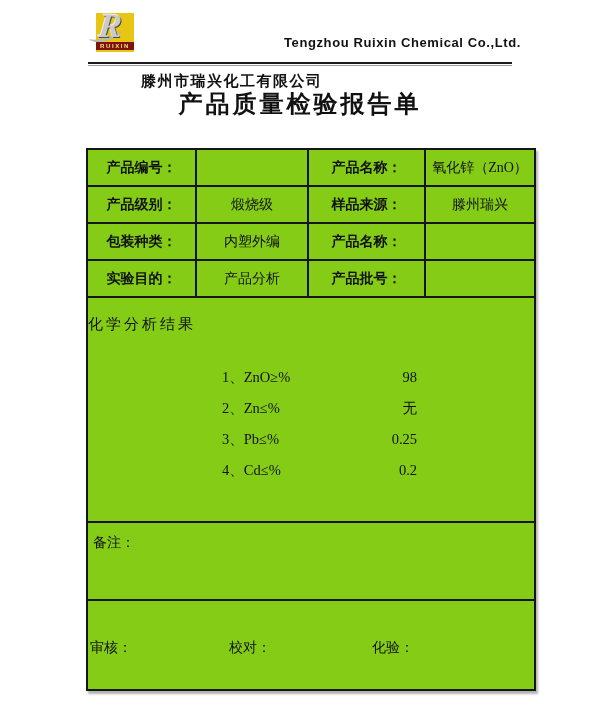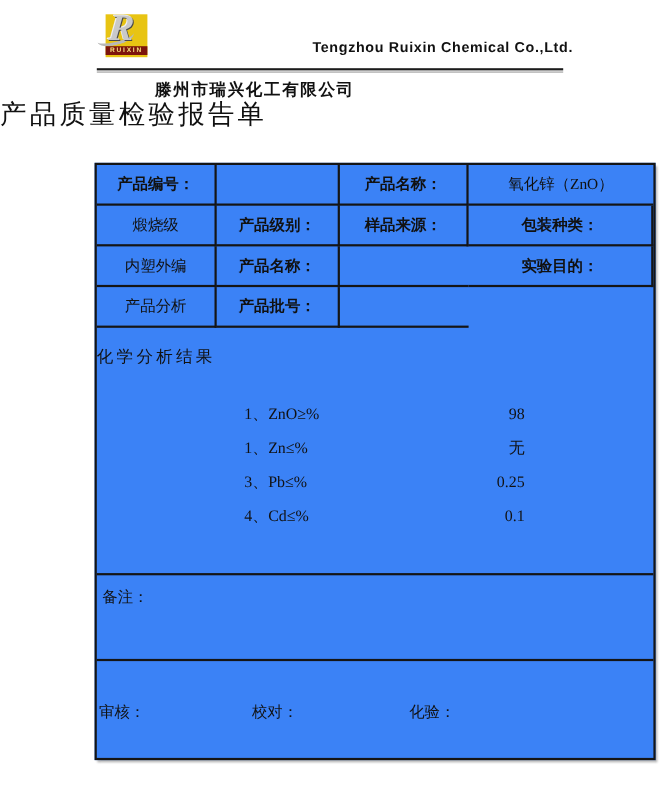--- a/index.html
+++ b/index.html
@@ -38,28 +38,28 @@
   }
   .company-en {
     position:absolute; left:284px; top:35px;
     font-size:13px; font-weight:bold; letter-spacing:0.6px; white-space:nowrap;
   }
   .rule-dark { position:absolute; left:88px; top:62px; width:424px; height:2px; background:#1c1c1c; }
   .rule-gray { position:absolute; left:88px; top:65px; width:424px; height:1px; background:#9b9b9b; }
 
   
   .title {
-    position:absolute; left:0; right:0; top:88px; text-align:left;
-    font-size:24px; font-weight:normal; letter-spacing:3px;
+    position:absolute; left:0; right:0; top:88px; text-align:center;
+    font-size:24px; font-weight:bold; letter-spacing:3px;
   }
 
   
   .report-table {
-    position:absolute; left:86px; top:148px; width:510px; height:543px;
-    border:2px solid #151515; background:#3b82f6;
+    position:absolute; left:86px; top:148px; width:450px; height:543px;
+    border:2px solid #151515; background:#84cc16;
     box-shadow:2px 3px 2px rgba(0,0,0,0.30);
   }
   .info-grid {
     display:grid; grid-template-columns:109px 112px 117px 1fr;
   }
   .cell {
     height:37px; display:flex; align-items:center; justify-content:center;
     border-right:2px solid #151515; border-bottom:2px solid #151515;
     white-space:nowrap; overflow:hidden;
   }
@@ -110,53 +110,54 @@
   <h1 class="title">产品质量检验报告单</h1>
 
   <div class="report-table">
 
     <div class="info-grid">
       <div class="cell c-label">产品编号：</div>
       <div class="cell c-value"></div>
       <div class="cell c-label">产品名称：</div>
       <div class="cell c-value no-r">氧化锌（ZnO）</div>
 
+      <div class="cell c-label">产品级别：</div>
       <div class="cell c-value">煅烧级</div>
-      <div class="cell c-label">产品级别：</div>
       <div class="cell c-label">样品来源：</div>
+      <div class="cell c-value no-r">滕州瑞兴</div>
 
       <div class="cell c-label">包装种类：</div>
       <div class="cell c-value">内塑外编</div>
       <div class="cell c-label">产品名称：</div>
       <div class="cell c-value no-r"></div>
 
       <div class="cell c-label">实验目的：</div>
       <div class="cell c-value">产品分析</div>
       <div class="cell c-label">产品批号：</div>
       <div class="cell c-value no-r"></div>
     </div>
 
     <div class="section-analysis">
       <div class="analysis-heading">化学分析结果</div>
       <div class="analysis-items">
         <div class="analysis-item">
           <span class="a-label">1、ZnO≥%</span>
           <span class="a-value">98</span>
         </div>
         <div class="analysis-item">
-          <span class="a-label">1、Zn≤%</span>
+          <span class="a-label">2、Zn≤%</span>
           <span class="a-value">无</span>
         </div>
         <div class="analysis-item">
           <span class="a-label">3、Pb≤%</span>
           <span class="a-value">0.25</span>
         </div>
         <div class="analysis-item">
           <span class="a-label">4、Cd≤%</span>
-          <span class="a-value">0.1</span>
+          <span class="a-value">0.2</span>
         </div>
       </div>
     </div>
 
     <div class="section-remarks">
       <span>备注：</span>
     </div>
 
     <div class="section-signatures">
       <span class="sig sig-review">审核：</span>

